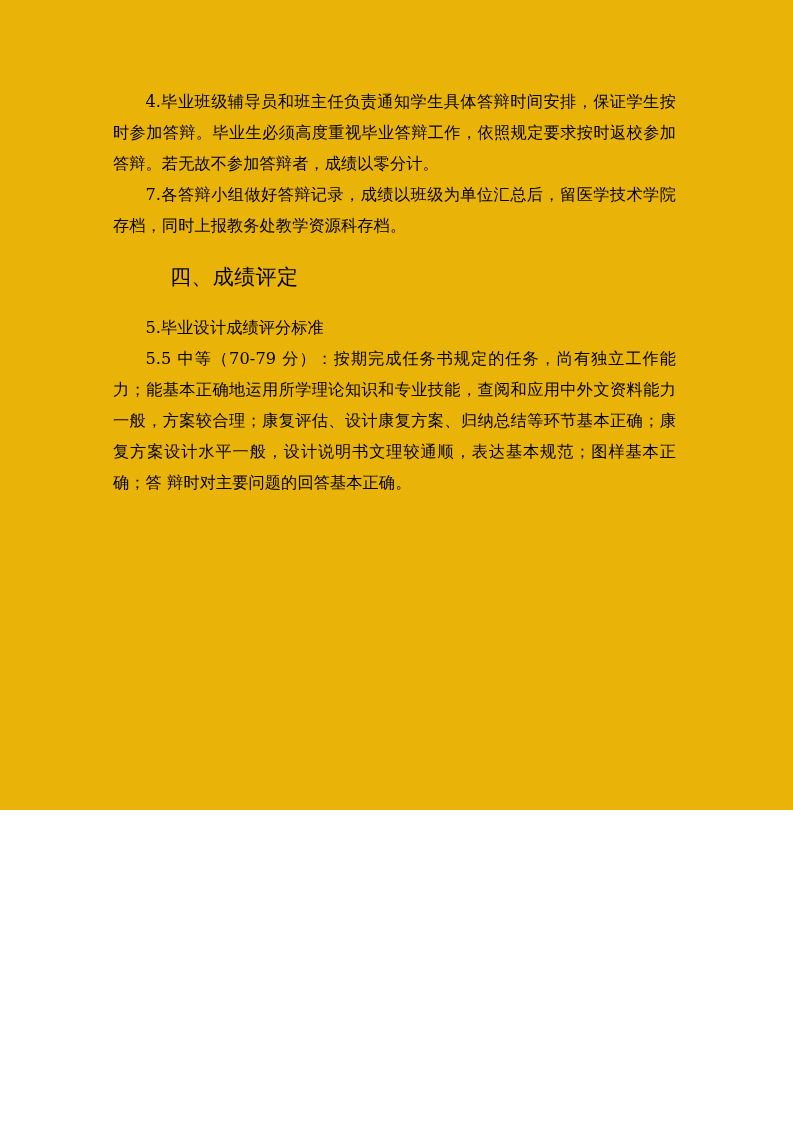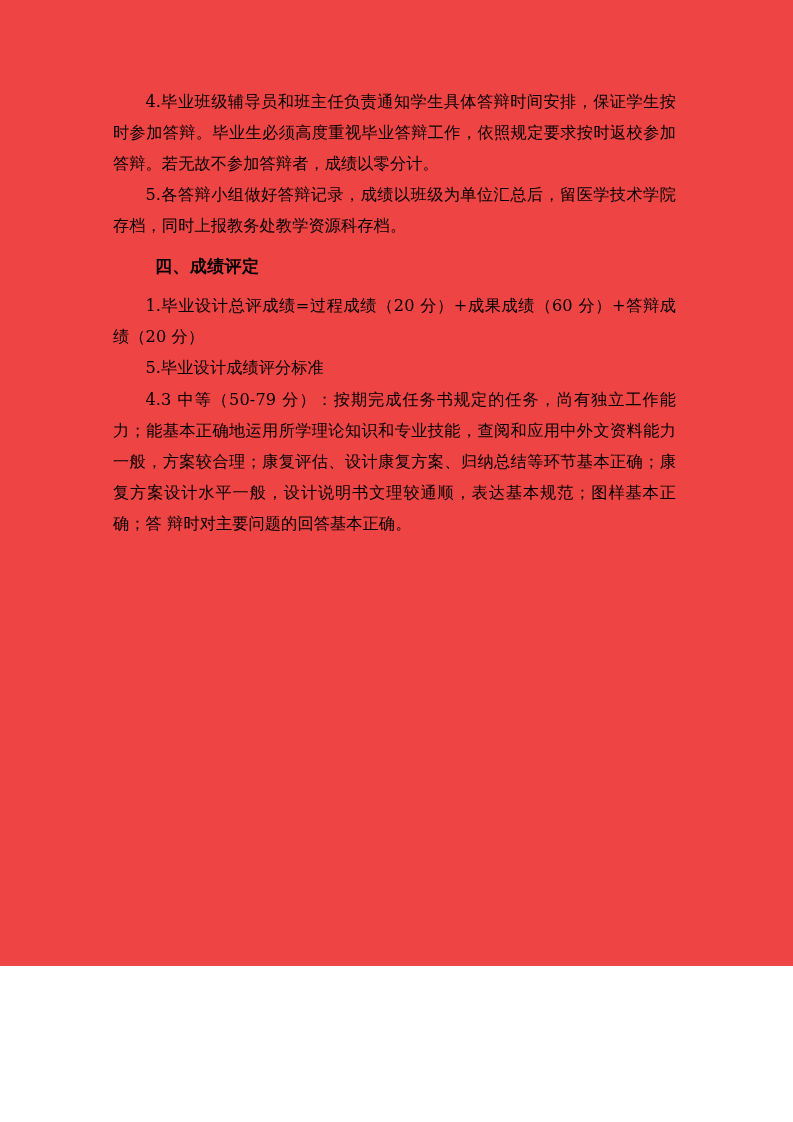--- a/index.html
+++ b/index.html
@@ -10,64 +10,63 @@
   body {
     width: 793px;
     height: 1122px;
     font-family: "DejaVu Serif", "Liberation Serif", serif;
     color: #000000;
     position: relative;
   }
   .page {
     position: relative;
     width: 793px;
-    height: 966px;
+    height: 810px;
     box-sizing: border-box;
     padding: 86px 117px 60px 113px;
-    background: #ef4444;
+    background: #eab308;
   }
   .doc-body {
     width: 100%;
   }
   p {
     margin: 0;
     font-size: 16.2px;
     line-height: 1.92;
     text-align: justify;
     text-justify: inter-ideograph;
     letter-spacing: 0.1px;
   }
   p.indent {
     text-indent: 2em;
   }
   h2.section-heading {
-    margin: 8px;
-    font-size: 17px;
-    font-weight: bold;
+    margin: 15px;
+    font-size: 21px;
+    font-weight: normal;
     line-height: 1.92;
     text-indent: 2em;
     letter-spacing: 0.4px;
   }
 </style>
 </head>
 <body>
 
 <div class="page">
   <div class="doc-body">
 
     <p class="indent">4.毕业班级辅导员和班主任负责通知学生具体答辩时间安排，保证学生按时参加答辩。毕业生必须高度重视毕业答辩工作，依照规定要求按时返校参加答辩。若无故不参加答辩者，成绩以零分计。</p>
 
-    <p class="indent">5.各答辩小组做好答辩记录，成绩以班级为单位汇总后，留医学技术学院存档，同时上报教务处教学资源科存档。</p>
+    <p class="indent">7.各答辩小组做好答辩记录，成绩以班级为单位汇总后，留医学技术学院存档，同时上报教务处教学资源科存档。</p>
 
     <h2 class="section-heading">四、成绩评定</h2>
 
-    <p class="indent">1.毕业设计总评成绩=过程成绩（20 分）+成果成绩（60 分）+答辩成绩（20 分）</p>
 
 
 
     <p class="indent">5.毕业设计成绩评分标准</p>
 
 
 
-    <p class="indent">4.3 中等（50-79 分）：按期完成任务书规定的任务，尚有独立工作能力；能基本正确地运用所学理论知识和专业技能，查阅和应用中外文资料能力一般，方案较合理；康复评估、设计康复方案、归纳总结等环节基本正确；康复方案设计水平一般，设计说明书文理较通顺，表达基本规范；图样基本正确；答 辩时对主要问题的回答基本正确。</p>
+    <p class="indent">5.5 中等（70-79 分）：按期完成任务书规定的任务，尚有独立工作能力；能基本正确地运用所学理论知识和专业技能，查阅和应用中外文资料能力一般，方案较合理；康复评估、设计康复方案、归纳总结等环节基本正确；康复方案设计水平一般，设计说明书文理较通顺，表达基本规范；图样基本正确；答 辩时对主要问题的回答基本正确。</p>
 
   </div>
 </div>
 
 </body></html>

